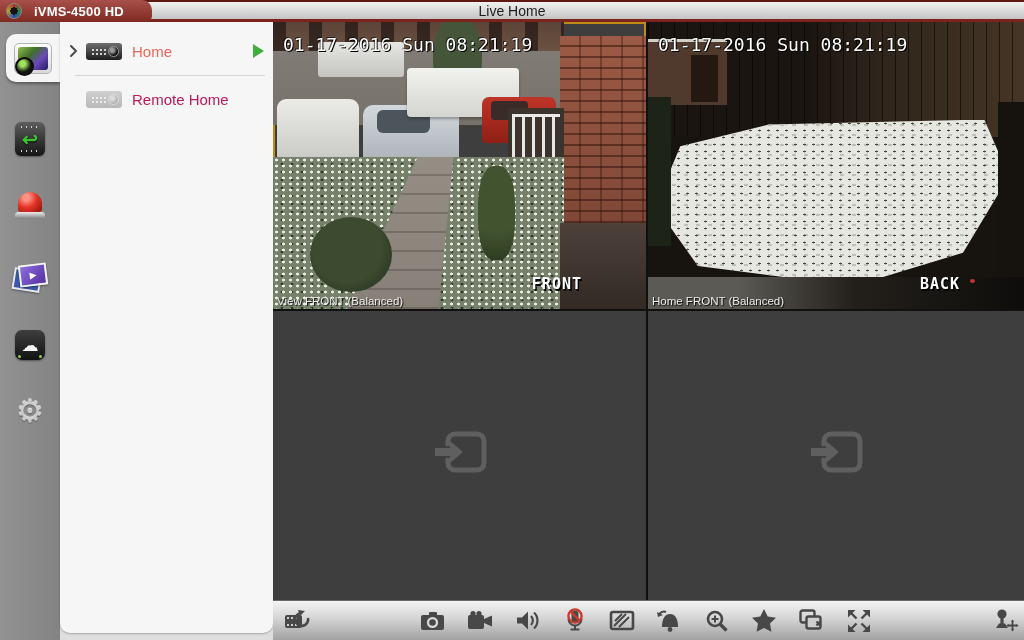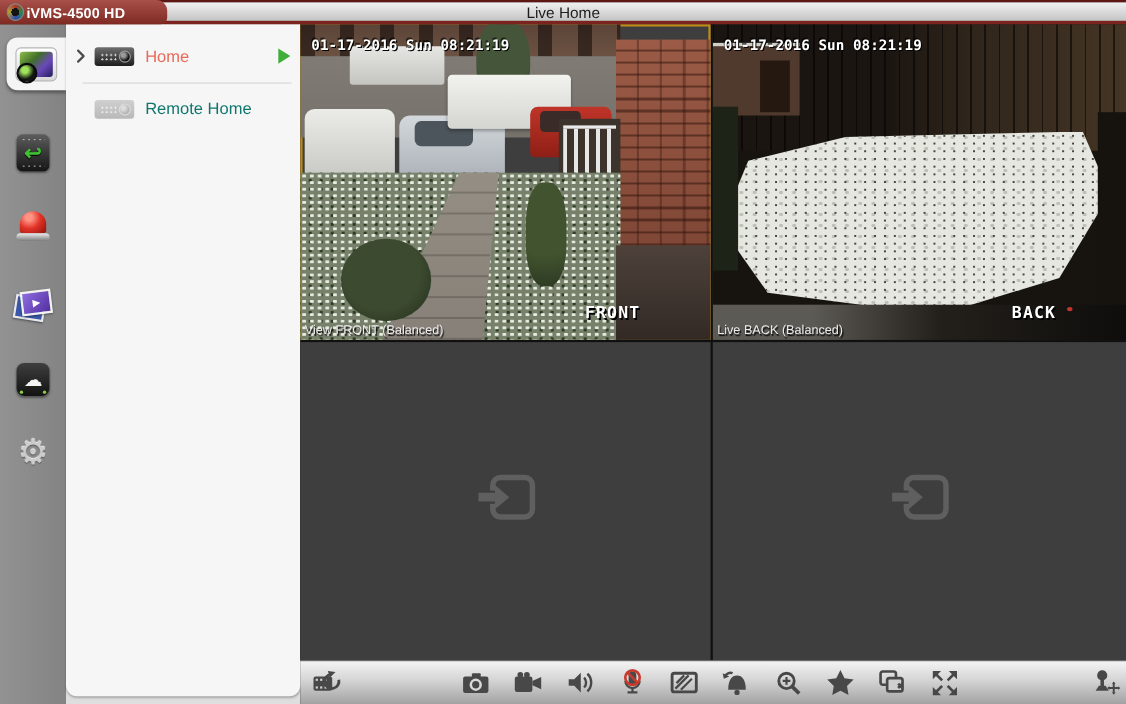--- a/index.html
+++ b/index.html
@@ -7,21 +7,21 @@
        font-family:"Liberation Sans",sans-serif;background:#161616;}
 
   
   .topbar{position:absolute;left:0;top:0;width:1024px;height:22px;box-sizing:border-box;
           background:linear-gradient(#f1f1f1,#c4c4c4);
           border-top:2px solid #5e1713;border-bottom:3px solid #7c231d;z-index:5;}
   .page-title{position:absolute;left:0;top:3px;width:100%;text-align:center;
               font-size:14px;color:#1d1d1d;z-index:6;}
   .app-tab{position:absolute;left:0;top:0;width:152px;height:22px;box-sizing:border-box;
            background:linear-gradient(#a85049,#7e2a23);border-radius:0 10px 6px 0;
-           display:flex;align-items:center;gap:2px;padding-left:6px;z-index:7;}
+           display:flex;align-items:center;gap:12px;padding-left:6px;z-index:7;}
   .app-ic{width:14px;height:14px;border-radius:50%;border:1px solid #888;
           background:radial-gradient(circle at 50% 50%, #141414 0 36%, rgba(0,0,0,0) 37%),
                      conic-gradient(#b2332a,#2a8a4a,#2a4ab2,#b2a22a,#b2332a);}
   .app-title{color:#fff;font-size:13px;font-weight:bold;letter-spacing:.2px;}
 
   
   .sidebar{position:absolute;left:0;top:22px;width:60px;bottom:0;
            background:linear-gradient(90deg,#929292,#838383);}
   .side-item{position:absolute;left:0;width:60px;height:44px;
              display:flex;align-items:center;justify-content:center;cursor:pointer;}
@@ -74,35 +74,35 @@
            cursor:pointer;}
   .dev-row .chev{width:26px;display:flex;justify-content:center;}
   .dvr{width:36px;height:17px;border-radius:3px;position:relative;flex:none;
        background:linear-gradient(#6e6e6e,#1d1d1d);}
   .dvr .dots{position:absolute;left:5px;top:5px;width:15px;height:7px;
        background-image:radial-gradient(#d2d2d2 .8px,rgba(0,0,0,0) 1px);background-size:4px 4px;}
   .dvr .lens{position:absolute;right:3px;top:3px;width:11px;height:11px;border-radius:50%;
        border:1px solid #9a9a9a;box-sizing:border-box;
        background:radial-gradient(circle at 35% 35%,#9a9a9a 0 22%,#0d0d0d 65%);}
   .dvr.off{opacity:.28;}
-  .dev-label{margin-left:10px;font-size:15px;color:#0f766e;}
+  .dev-label{margin-left:10px;font-size:15px;color:#be185d;}
   .dev-label.sel{color:#e8695a;}
   .play-tri{position:absolute;right:9px;top:50%;transform:translateY(-50%);
        width:0;height:0;border-left:11px solid #3fae3b;
        border-top:7px solid rgba(0,0,0,0);border-bottom:7px solid rgba(0,0,0,0);}
   .dev-div{position:absolute;left:15px;right:8px;height:1px;background:#d4d4d4;}
 
   
   .grid{position:absolute;left:273px;top:22px;right:0;bottom:40px;background:#101010;
         display:grid;grid-template-columns:373px 1fr;grid-template-rows:287px 1fr;gap:2px;}
   .cell{position:relative;background:#3e3e3e;overflow:hidden;cursor:pointer;}
   .cell.sel{box-shadow:inset 0 0 0 2px #bf8d17;}
   .lyr{position:absolute;}
   .ts{position:absolute;left:10px;top:12px;color:#fff;z-index:3;
-      font-family:"DejaVu Sans Mono",monospace;font-size:13px;font-weight:bold;
+      font-family:"DejaVu Sans Mono",monospace;font-size:18px;font-weight:normal;
       text-shadow:1px 1px 0 #000,-1px -1px 0 rgba(0,0,0,.6);white-space:nowrap;}
   .osd{position:absolute;right:64px;bottom:16px;color:#fff;z-index:3;
       font-family:"DejaVu Sans Mono",monospace;font-size:15px;font-weight:bold;letter-spacing:1px;
       text-shadow:1.5px 1.5px 0 #000;}
   .chan{position:absolute;left:4px;bottom:2px;color:#ececec;font-size:11.5px;z-index:3;
       text-shadow:1px 1px 1px rgba(0,0,0,.95);}
   .ph{position:absolute;left:0;top:0;right:0;bottom:0;
       display:flex;align-items:center;justify-content:center;}
 
   
@@ -281,21 +281,21 @@
     <div class="lyr b-base"></div>
     <div class="lyr b-fence"></div>
     <div class="lyr b-shed"></div>
     <div class="lyr b-lawn"></div>
     <div class="lyr b-hedge"></div>
     <div class="lyr b-right"></div>
     <div class="lyr b-bottom"></div>
     <div class="lyr b-reddot"></div>
     <span class="ts">01-17-2016 Sun 08:21:19</span>
     <span class="osd">BACK</span>
-    <span class="chan">Live BACK (Balanced)</span>
+    <span class="chan">Home FRONT (Balanced)</span>
   </div>
 
   <div class="cell">
     <div class="ph">
       <svg width="58" height="54" viewBox="0 0 58 54">
         <rect x="17" y="5" width="36" height="36" rx="7" fill="none" stroke="#5f5f5f" stroke-width="5"></rect>
         <rect x="10" y="17" width="12" height="12" fill="#3e3e3e"></rect>
         <path d="M4 19 h15 v-7 l13 11 -13 11 v-7 H4 z" fill="#5f5f5f"></path>
       </svg>
     </div>

